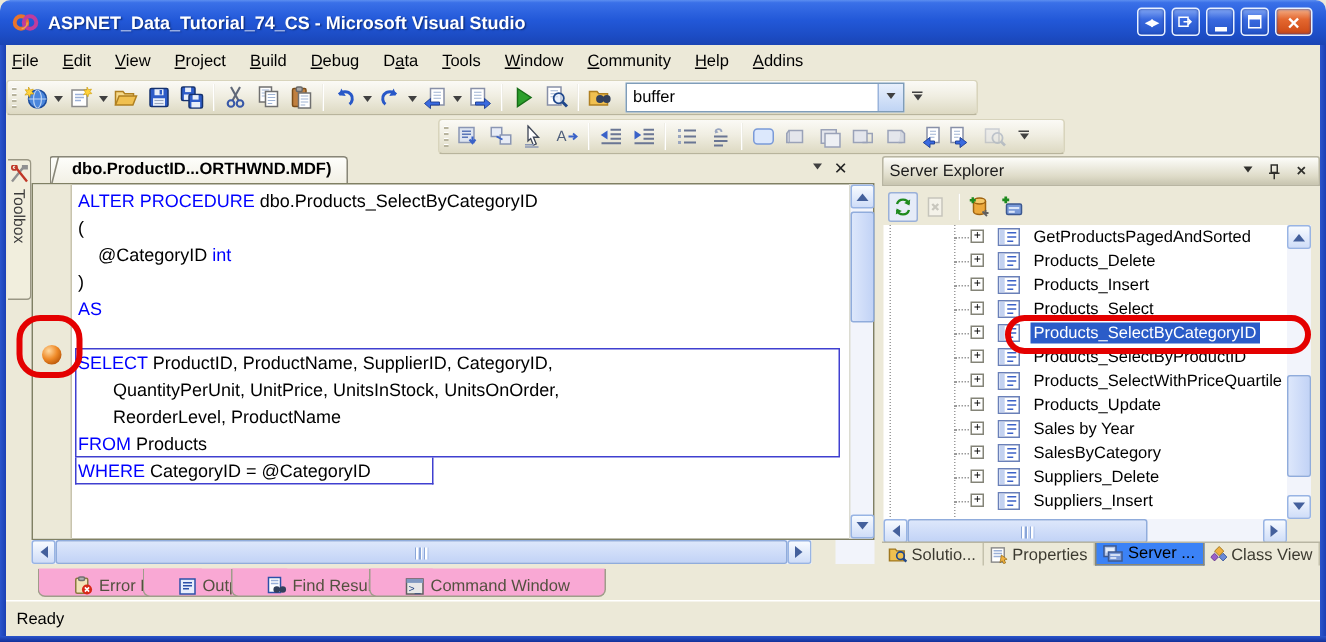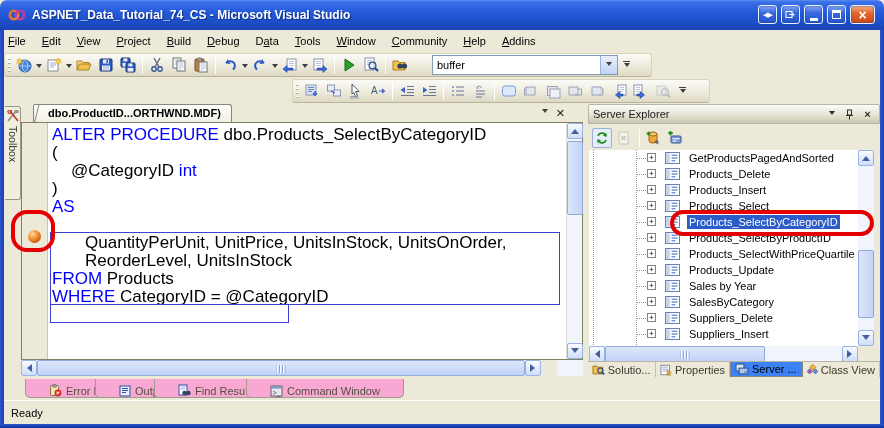--- a/index.html
+++ b/index.html
@@ -34,21 +34,21 @@
   .tb1{top:52px;} .tb2{top:78px;}
   .bar{position:absolute;top:1px;height:24px;border-radius:3px;background:linear-gradient(#fbfaf6,#f0eee2 45%,#ddd9c2);
     border:1px solid #d8d4bc;border-bottom-color:#b8b49c;display:flex;align-items:center;padding:0 4px 0 8px;}
   .bar1{left:0;width:648px;} .bar2{left:288px;width:418px;}
   .grip{position:absolute;left:3px;top:4px;width:3px;height:16px;
     background:repeating-linear-gradient(#fff 0 1px,#b8b49e 1px 2px,transparent 2px 4px);}
   .tb{width:22px;height:22px;display:flex;align-items:center;justify-content:center;border-radius:2px;}
   .dd{width:8px;height:22px;display:flex;align-items:center;justify-content:center;}
   .caret{width:0;height:0;border:3px solid transparent;border-top:4px solid #404040;margin-top:4px;}
   .sep{width:1px;height:18px;background:#c6c2aa;margin:0 3px;border-right:1px solid #fff;}
-  .combo{display:flex;margin-left:21px;width:186px;height:20px;border:1px solid #7f9db9;background:#fff;}
+  .combo{display:flex;margin-left:6px;width:186px;height:20px;border:1px solid #7f9db9;background:#fff;}
   .combo input{flex:1;border:none;outline:none;font-size:11px;padding:2px 4px;background:#fff;}
   .combo .drop{width:17px;background:linear-gradient(#e8f0fc,#c0d4f4);border-left:1px solid #9ab4dc;display:flex;align-items:center;justify-content:center;}
   .chev{margin-left:3px;width:11px;height:22px;display:flex;flex-direction:column;align-items:center;justify-content:center;color:#404040;}
   .chev i{display:block;width:7px;height:1px;background:#404040;margin-bottom:2px;}
   
   .toolstrip{position:absolute;left:4px;top:104px;width:17px;height:274px;background:#ece9d8;}
   .tbox-tab{position:absolute;left:1px;top:2px;width:16px;height:94px;border:1px solid #9a9784;border-left:none;border-radius:0 3px 3px 0;
     background:#f1eedd;display:flex;flex-direction:column;align-items:center;padding-top:3px;}
   .tbox-label{writing-mode:vertical-lr;font-size:10.5px;color:#3c3c3c;margin-top:4px;}
   
@@ -57,21 +57,21 @@
   .doctab{position:absolute;left:12px;top:0;height:18px;padding:2px 10px 0 14px;background:linear-gradient(#fefefb,#f2f0e5);
     border:1px solid #888678;border-bottom:none;border-radius:2px 3px 0 0;font-weight:bold;font-size:11px;white-space:nowrap;}
   .doctab::before{content:"";position:absolute;left:2px;top:-1px;width:1px;height:21px;background:#888678;transform:rotate(14deg);}
   .tabstrip .winbtns{position:absolute;right:18px;top:3px;display:flex;gap:8px;color:#333;}
   .tabstrip .winbtns span{font-size:10px;line-height:12px;}
   .docbody{position:absolute;left:0;top:18px;width:562px;height:238px;border:1px solid #808064;background:#fff;display:flex;}
   .gutter{width:26px;background:#ece9d8;border-right:1px solid #c8c4ae;position:relative;}
   .bp-ball{position:absolute;left:6px;top:107px;width:13px;height:13px;border-radius:50%;
     background:radial-gradient(circle at 35% 30%,#ffd9a0,#ef8a28 45%,#a84600 90%);}
   .codearea{position:relative;flex:1;overflow:hidden;padding:2px 0 0 4px;}
-  .cl{white-space:pre;font-family:"DejaVu Sans Mono","Liberation Mono",monospace;font-size:17px;line-height:18px;height:18px;}
+  .cl{white-space:pre;font-family:"DejaVu Sans Mono","Liberation Mono",monospace;font-size:12px;line-height:18px;height:18px;}
   .kw{color:#0000ff;}
   .stmtbox{position:absolute;left:2px;top:109px;width:510px;height:73px;border:1px solid #4040d0;pointer-events:none;}
   .wherebox{position:absolute;left:2px;top:182px;width:239px;height:18px;border:1px solid #4040d0;border-top:none;pointer-events:none;}
   
   .vscroll{width:16px;background:#f2f4fb;border-left:1px solid #dcdcd2;display:flex;flex-direction:column;position:relative;}
   .sbtn{width:16px;height:16px;background:linear-gradient(#f8fbff,#cfddf8);border:1px solid #98b4e4;border-radius:2px;
     display:flex;align-items:center;justify-content:center;flex:none;}
   .tri{width:0;height:0;border:4px solid transparent;}
   .tri.up{border-bottom:5px solid #44609c;margin-top:-3px;}
   .tri.down{border-top:5px solid #44609c;margin-bottom:-3px;}
@@ -459,22 +459,23 @@
       <div class="gutter">
         <span class="bp-ball"></span>
       </div>
       <div class="codearea">
         <div class="cl"><span class="kw">ALTER PROCEDURE</span><span> dbo.Products_SelectByCategoryID</span></div>
         <div class="cl"><span>(</span></div>
         <div class="cl"><span>    @CategoryID </span><span class="kw">int</span></div>
         <div class="cl"><span>)</span></div>
         <div class="cl"><span class="kw">AS</span></div>
         <div class="cl"><span></span></div>
+        <div class="cl"><span class="kw">SELECT</span><span> ProductID, ProductName, SupplierID, CategoryID,</span></div>
         <div class="cl"><span>       QuantityPerUnit, UnitPrice, UnitsInStock, UnitsOnOrder,</span></div>
-        <div class="cl"><span>       ReorderLevel, UnitsInStock</span></div>
+        <div class="cl"><span>       ReorderLevel, ProductName</span></div>
         <div class="cl"><span class="kw">FROM</span><span> Products</span></div>
         <div class="cl"><span class="kw">WHERE</span><span> CategoryID = @CategoryID</span></div>
         <div class="stmtbox"></div>
         <div class="wherebox"></div>
       </div>
       <div class="vscroll">
         <div class="sbtn">
             <span class="tri up"></span>
           </div>
         <div class="vthumb" style="top:18px;height:74px;"></div>

